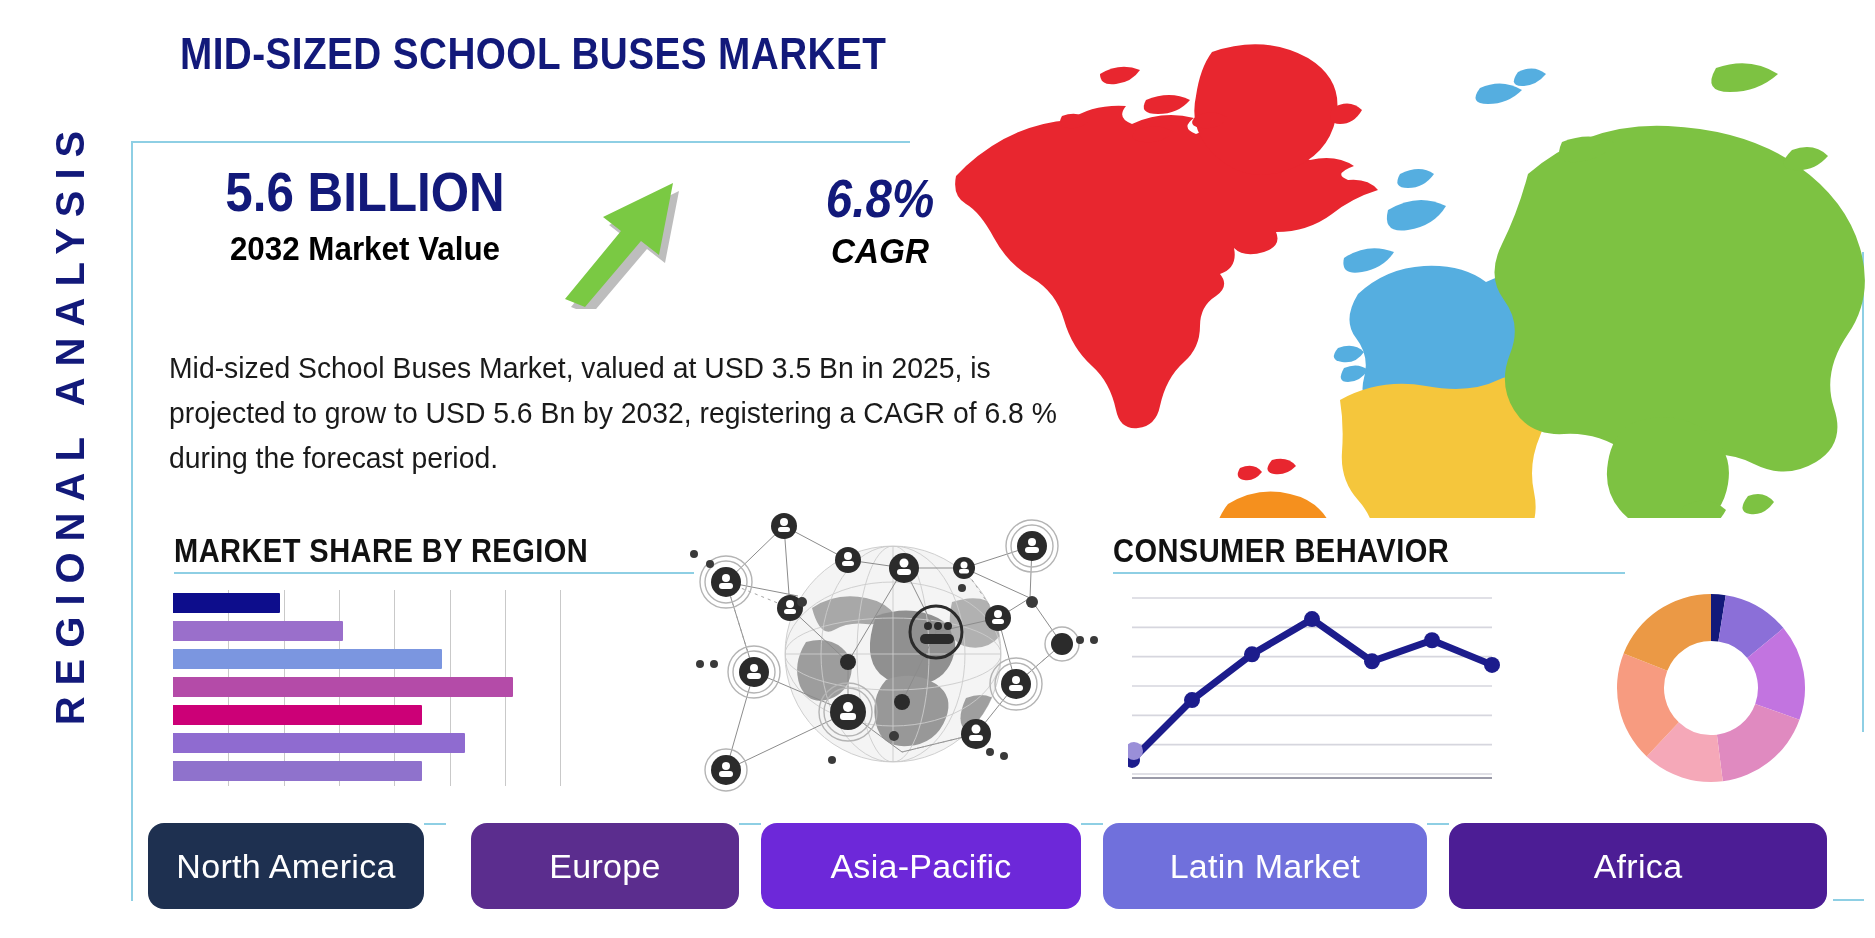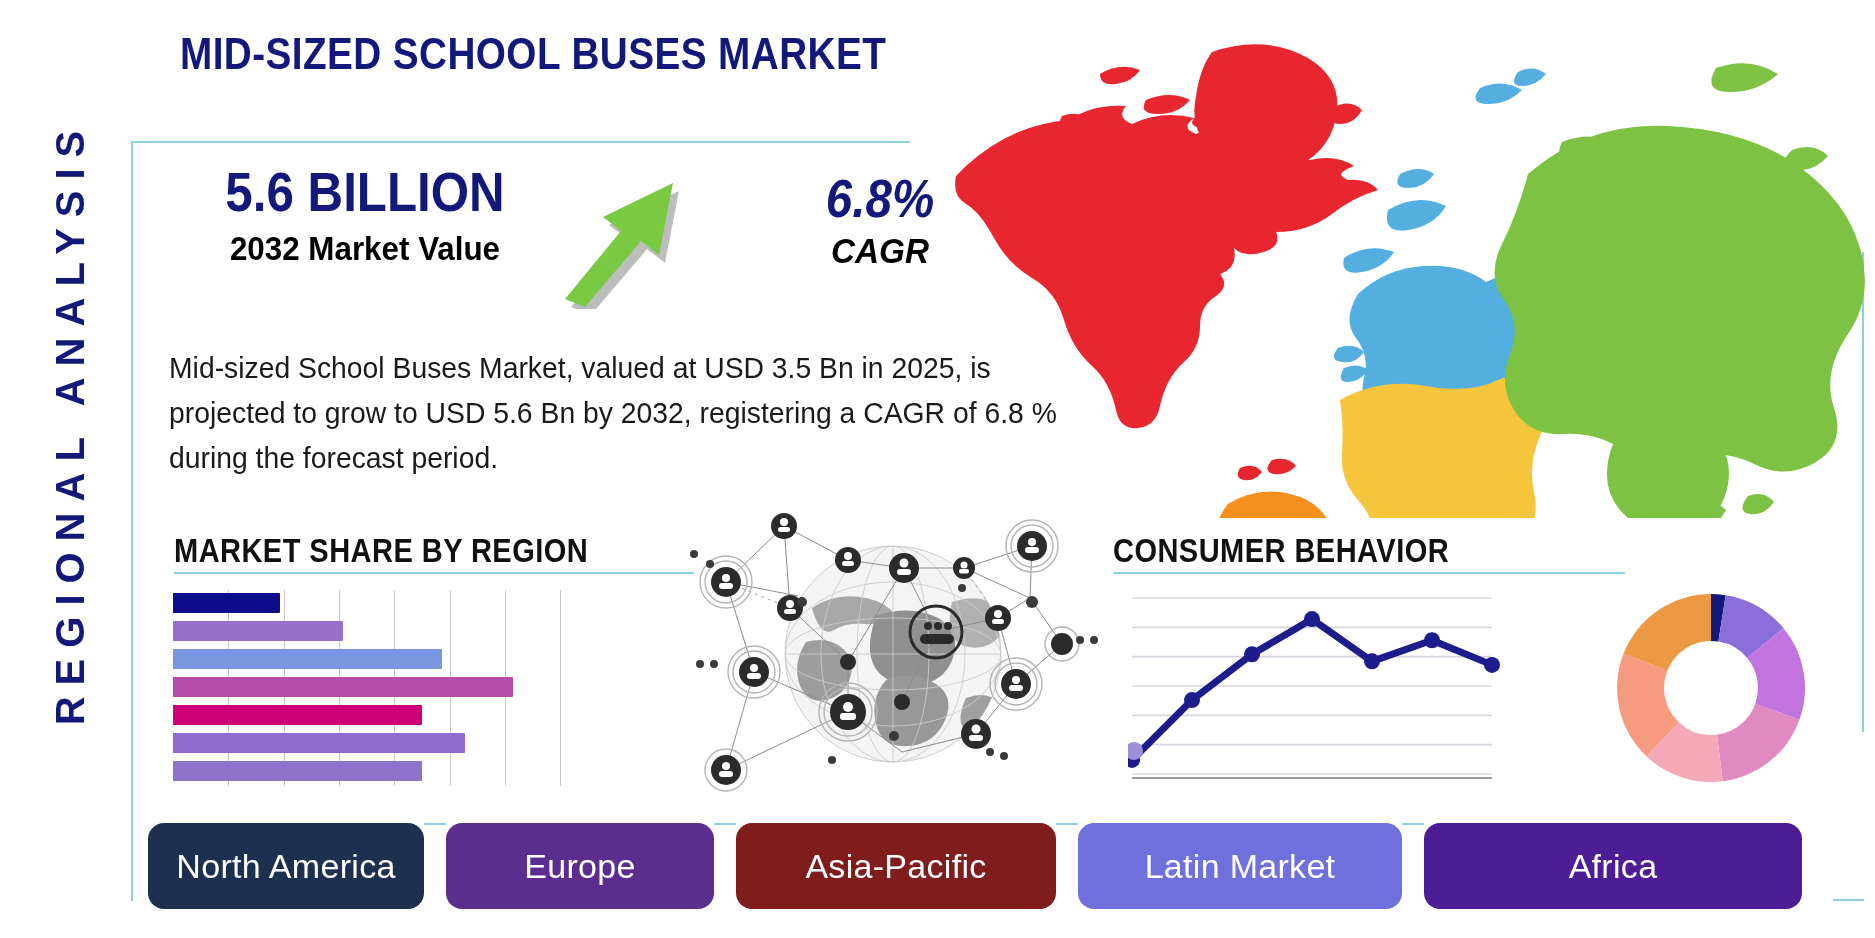--- a/index.html
+++ b/index.html
@@ -502,22 +502,22 @@
         <path d="M782 576 q24 -10 40 4 q-12 18 -34 18 q-22 0 -6 -22z"></path>
         <path d="M840 738 q16 -10 26 0 q2 18 -12 28 q-14 10 -18 -6 q-4 -14 4 -22z"></path>
         <path d="M862 700 q14 -6 22 4 q-8 14 -20 12 q-12 -2 -2 -16z"></path>
       </g>
     </svg>
   </div>
 
   <div class="regions" id="regions">
       <div class="region-btn" style="background: rgb(30, 48, 80); flex: 0 0 276px;">North America</div>
       <div class="region-gap"></div>
-      <div class="region-btn" style="background: rgb(91, 45, 142); flex: 0 0 268px;">Europe</div>
+      <div class="region-btn" style="background: rgb(91, 45, 142); flex: 0 0 268px; margin-left: 25px;">Europe</div>
       <div class="region-gap"></div>
-      <div class="region-btn" style="background: #7f1d1d; flex: 0 0 320px;">Asia-Pacific</div>
+      <div class="region-btn" style="background: #6d28d9; flex: 0 0 320px;">Asia-Pacific</div>
       <div class="region-gap"></div>
       <div class="region-btn" style="background: rgb(112, 112, 220); flex: 0 0 324px;">Latin Market</div>
       <div class="region-gap"></div>
       <div class="region-btn" style="background: #4c1d95; flex: 0 0 378px;">Africa</div>
     </div>
 
 </div>
 
 </body></html>

